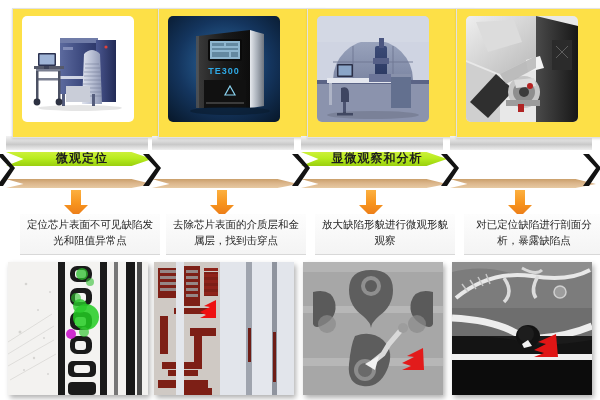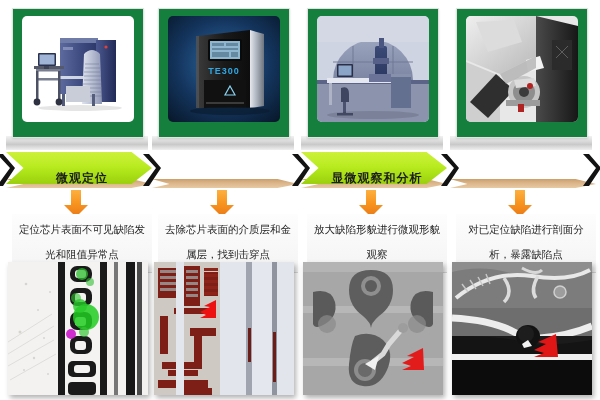--- a/index.html
+++ b/index.html
@@ -27,24 +27,25 @@
   .col-0{left:4px;}
   .col-1{left:150px;}
   .col-2{left:299px;}
   .col-3{left:448px;}
 
   
   .photo-card{
     position:absolute;
     top:8px;left:8px;
     width:130px;height:128px;
-    background:#15803d;
+    background:#fde047;
     border:1px solid #e2e2e2;
     box-shadow:0 1px 2px rgba(0,0,0,.12);
     overflow:hidden;
+    padding-left:36px;
   }
   .photo-inner{
     position:absolute;
     left:9px;top:7px;
     width:112px;height:106px;
     border-radius:5px;
     overflow:hidden;
   }
   
   .shelf{
@@ -56,24 +57,24 @@
 
   
   .banner-wrap{
     position:absolute;
     top:152px;left:-8px;
     width:163px;height:36px;
   }
   .banner{
     position:absolute;
     left:10px;top:0;
-    width:146px;height:32px;
+    width:146px;height:14px;
     background:linear-gradient(to bottom,#cdf03a 0%,#b9ec20 45%,#a6dd14 75%,#9ccf10 100%);
     clip-path:polygon(0 0,86% 0,100% 50%,86% 100%,0 100%,12% 50%);
-    display:flex;align-items:flex-end;justify-content:center;
+    display:flex;align-items:flex-start;justify-content:center;
   }
   .banner-label{
     font-size:12px;
     font-weight:bold;
     color:#1d1d1d;
     letter-spacing:1px;
     line-height:1;
     text-align:center;
     padding-left:6px;
     font-family:"Liberation Serif","DejaVu Serif",serif;
@@ -96,29 +97,29 @@
   
   .down-arrow{
     position:absolute;
     top:190px;left:57px;
     width:30px;height:28px;
   }
 
   
   .desc{
     position:absolute;
-    top:214px;left:8px;
+    top:214px;left:16px;
     width:140px;
     min-height:40px;
     background:linear-gradient(to bottom,#fdfdfd 0%,#f4f4f4 100%);
     border-bottom:1px solid #d8d8d8;
     padding:3px 3px 5px 3px;
     box-sizing:border-box;
     font-size:10.5px;
-    line-height:25px;
+    line-height:16px;
     color:#252525;
     text-align:center;
     font-family:"Liberation Serif","DejaVu Serif",serif;
   }
 
   
   .result-card{
     position:absolute;
     top:262px;left:4px;
     width:140px;height:133px;

